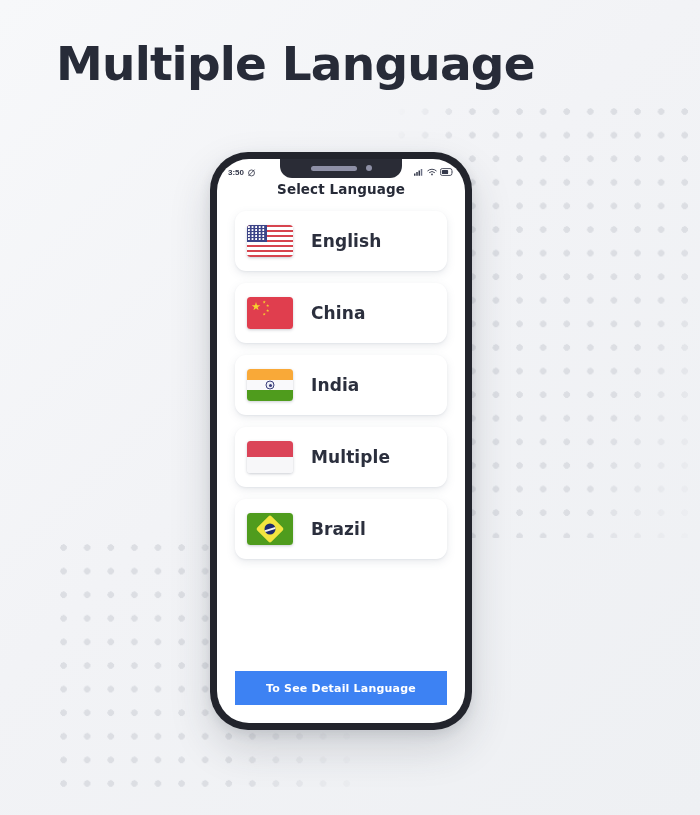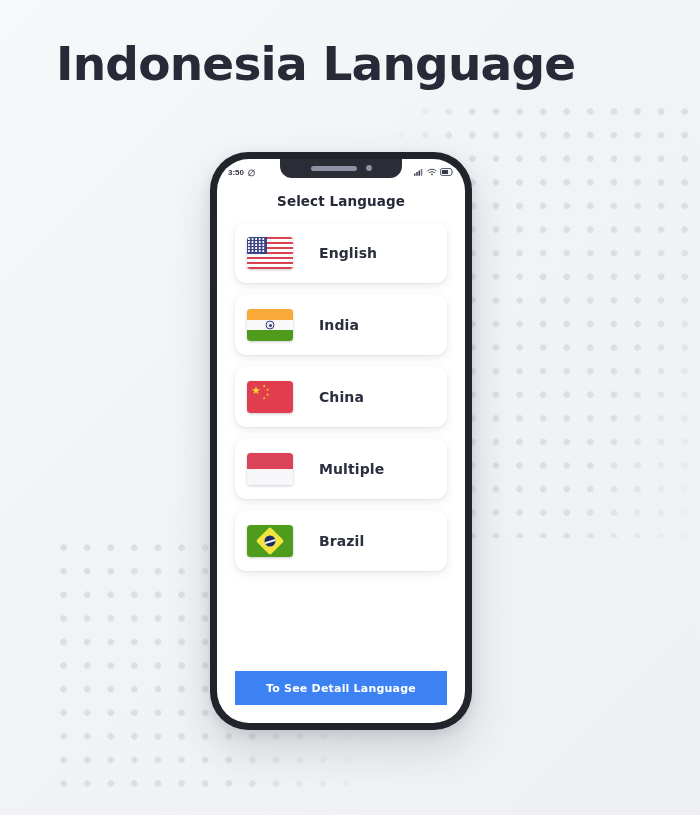--- a/index.html
+++ b/index.html
@@ -107,21 +107,20 @@
   .sb-right { display: flex; align-items: center; gap: 3.5px; }
   .sb-icon  { display: block; }
 
   
   .screen-title {
     text-align: center;
     font-size: 13.5px;
     font-weight: bold;
     color: #262a37;
     letter-spacing: 0.1px;
-    margin-top: 12px;
     flex: none;
     font-family: "DejaVu Sans", sans-serif;
   }
 
   
   .lang-list {
     padding: 14px 18px 0 18px;
     display: flex;
     flex-direction: column;
     gap: 12px;
@@ -145,22 +144,22 @@
     height: 32px;
     border-radius: 3.5px;
     overflow: hidden;
     position: relative;
     flex: none;
     box-shadow: 0 1px 3px rgba(80,88,110,0.30);
     background: #fff;
   }
 
   .lang-label {
-    margin-left: 26px;
-    font-size: 14px;
+    margin-left: 18px;
+    font-size: 17px;
     font-weight: bold;
     color: #2b2f3d;
     letter-spacing: 0.1px;
     font-family: "DejaVu Sans", sans-serif;
   }
 
   
   .btn-wrap { padding: 8px 18px 18px 18px; flex: none; }
   .detail-btn {
     width: 100%;
@@ -239,21 +238,21 @@
     background:#f4f5f7; transform:rotate(-17deg);
   }
 </style>
 </head>
 <body>
 
 <div class="bg"></div>
 <div class="dots dots-tr"></div>
 <div class="dots dots-bl"></div>
 
-<div class="page-title">Indonesia Language</div>
+<div class="page-title">Multiple Language</div>
 
 <div class="phone">
   <div class="screen">
 
     <div class="notch">
       <span class="speaker"></span>
       <span class="camera"></span>
     </div>
 
     <div class="statusbar">
@@ -293,42 +292,42 @@
           <span class="us-stripes"></span>
             <span class="us-canton"></span>
             <span class="us-stars"></span>
         </span>
         <span class="lang-label">English</span>
       </div>
 
 
       <div class="lang-row">
         <span class="flag">
-          <span class="in-s"></span>
-            <span class="in-w"></span>
-            <span class="in-g"></span>
-            <span class="in-chakra"></span>
-        </span>
-        <span class="lang-label">India</span>
-      </div>
-
-      <div class="lang-row">
-        <span class="flag">
           <span class="cn-bg"></span>
             <span class="cn-star-big"></span>
           <span class="cn-s cn-s1"></span>
             <span class="cn-s cn-s2"></span>
           <span class="cn-s cn-s3"></span>
             <span class="cn-s cn-s4"></span>
         </span>
         <span class="lang-label">China</span>
       </div>
 
       <div class="lang-row">
         <span class="flag">
+          <span class="in-s"></span>
+            <span class="in-w"></span>
+            <span class="in-g"></span>
+            <span class="in-chakra"></span>
+        </span>
+        <span class="lang-label">India</span>
+      </div>
+
+      <div class="lang-row">
+        <span class="flag">
           <span class="id-r"></span>
             <span class="id-w"></span>
         </span>
         <span class="lang-label">Multiple</span>
       </div>
 
       <div class="lang-row">
         <span class="flag">
           <span class="br-bg"></span>
             <span class="br-dia"></span>

